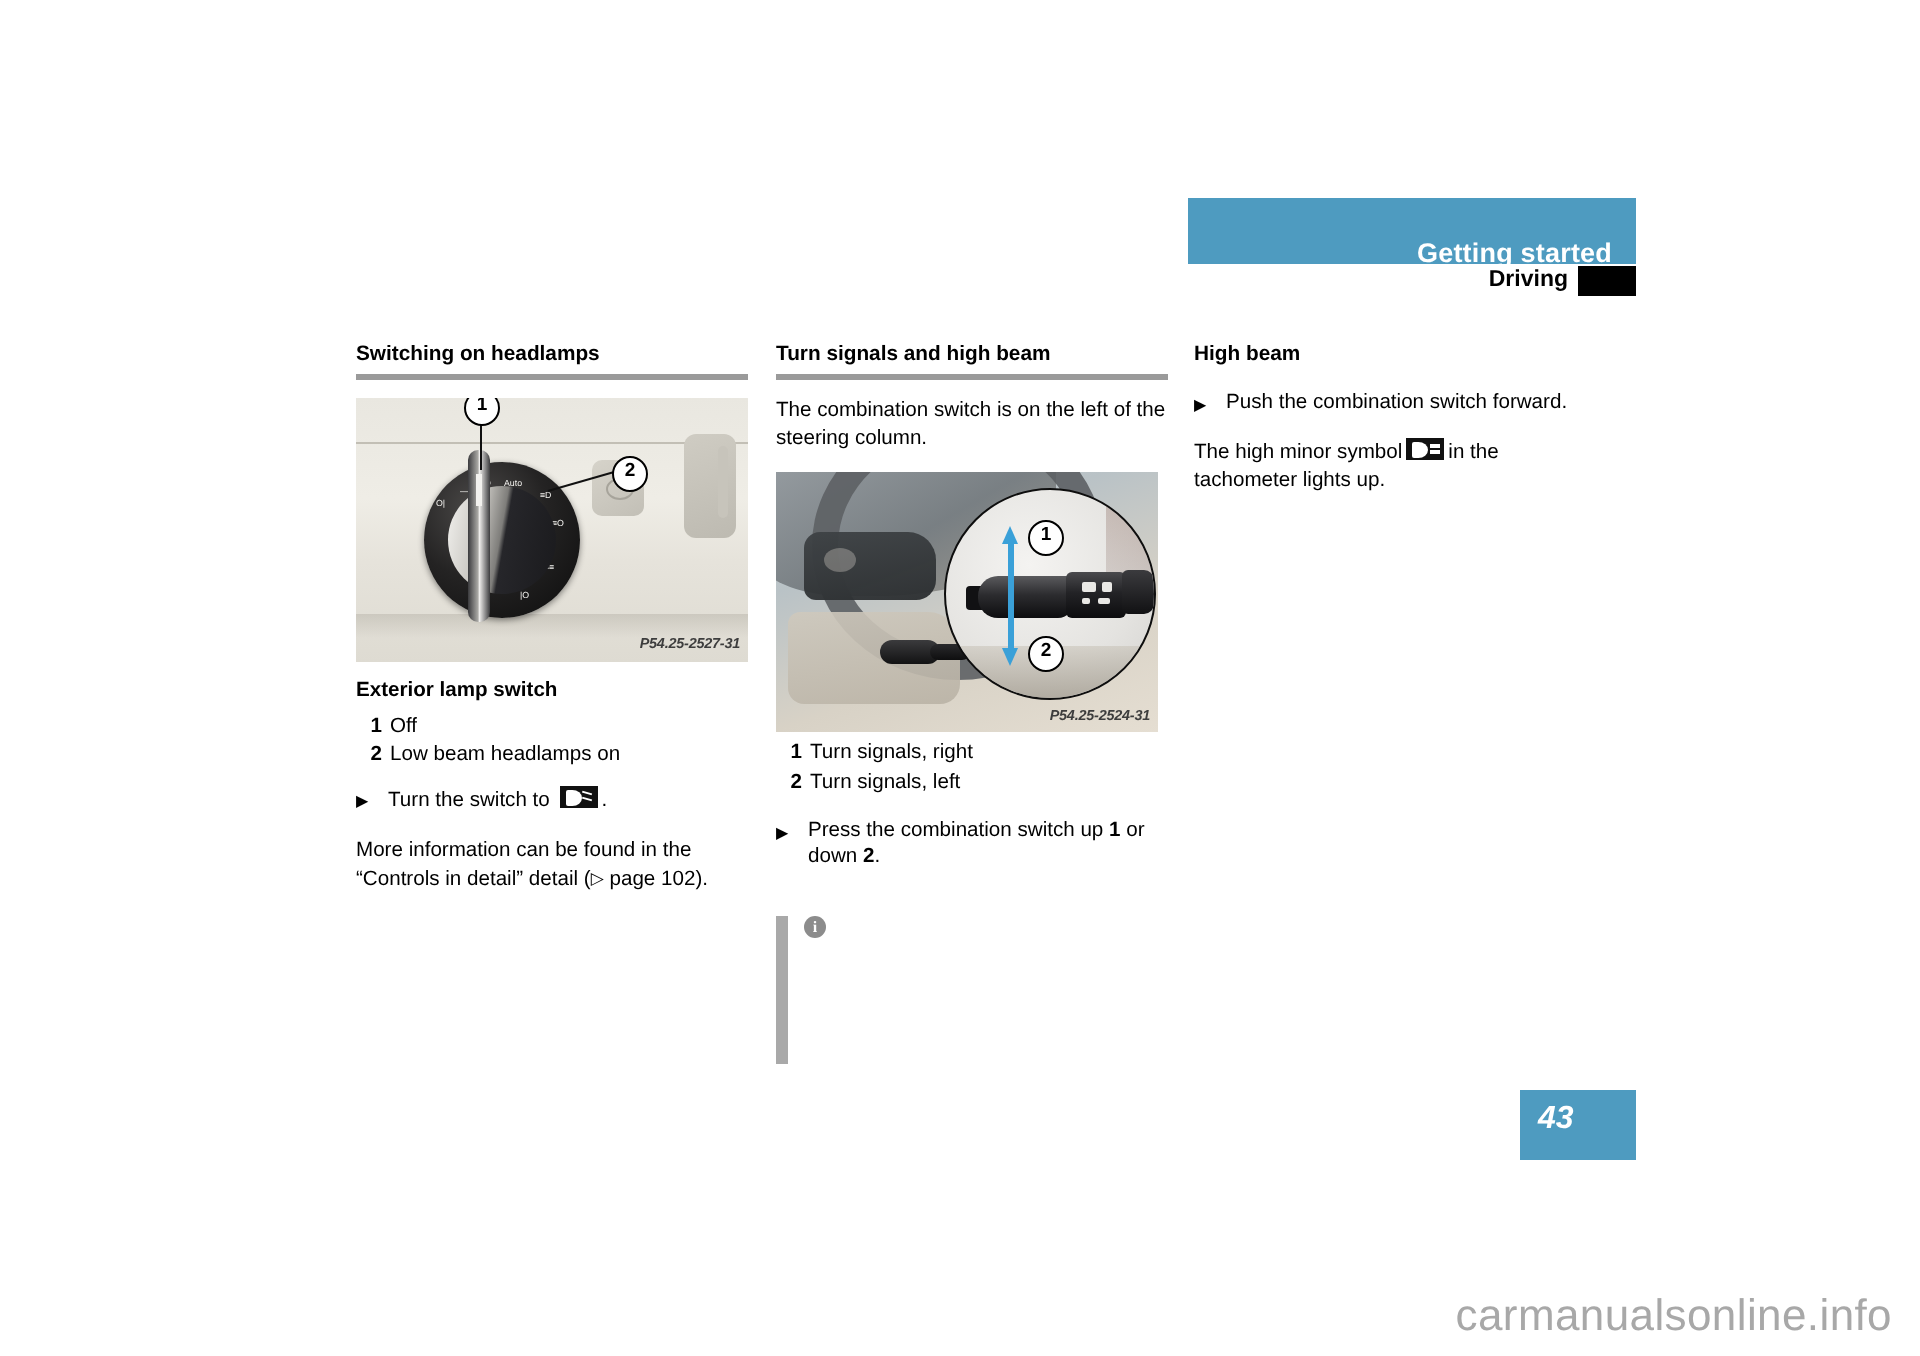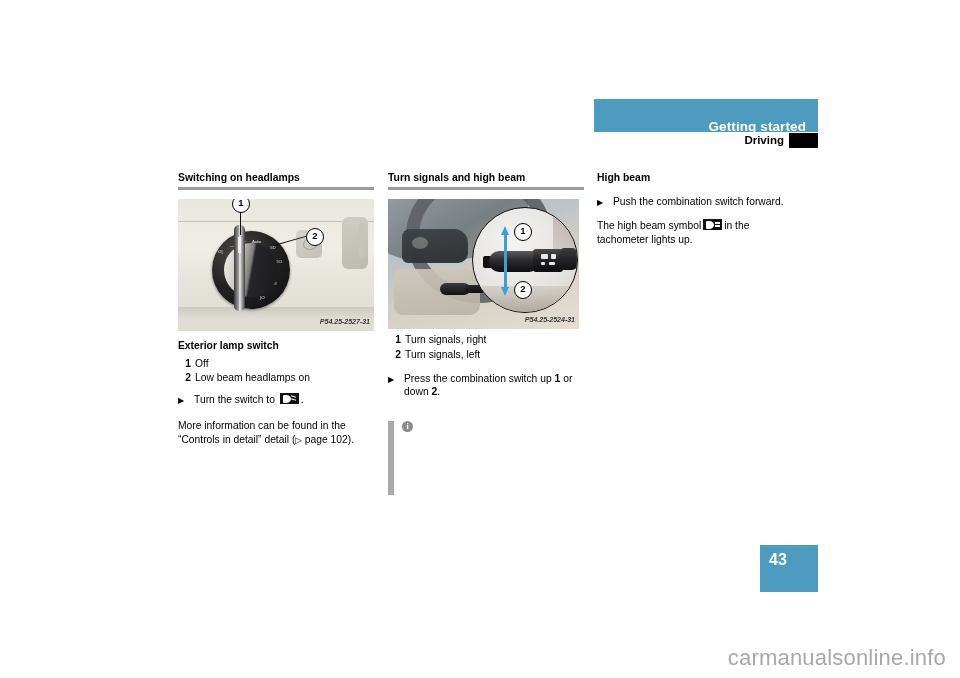--- a/index.html
+++ b/index.html
@@ -59,22 +59,23 @@
     height: 15px;
     background: #000000;
   }
 
   
   #page-number-block {
     position: absolute;
     left: 760px;
     top: 545px;
     width: 58px;
-    height: 47px;
+    height: 35px;
     background: #4e9bc0;
+    font-style: italic;
   }
   #page-number-text {
     position: absolute;
     left: 9px;
     top: 6px;
     font-size: 16px;
     font-weight: bold;
     color: #ffffff;
   }
 
@@ -529,20 +530,21 @@
     <span>More information can be found in the</span><br>
     <span>“Controls in detail” detail (</span><span class="ref-tri">▷</span>&nbsp;<span>page 102</span><span>).</span>
   </p>
 </div>
 
 <div class="column" id="col-mid">
 
   <div class="section-heading">Turn signals and high beam</div>
   <div class="heading-rule"></div>
 
+  <p class="body">The combination switch is on the left of the steering column.</p>
 
   <div class="figure" id="fig-combi">
     <div class="interior-a"></div>
     <div class="wheel"></div>
     <div class="cluster"></div>
     <div class="lower-trim"></div>
 
     <div class="stalk-small">
       <div class="body"></div>
         <div class="tip"></div>
@@ -604,21 +606,21 @@
 <div class="column" id="col-right">
 
   <div class="section-heading heading-norule">High beam</div>
 
   <div class="bullet-row" style="margin-top:0;">
     <span class="bullet-mark">▶</span>
     <span class="bullet-body">Push the combination switch forward.</span>
   </div>
 
   <p class="body indent-body" style="margin-top:9px;">
-    <span>The high beam symbol</span><span class="picto high">
+    <span>The high minor symbol</span><span class="picto high">
       <span class="lens"></span><span class="ray r1"></span><span class="ray r2"></span>
     </span><span>in the tachometer lights up.</span>
   </p>
 </div>
 
 <div id="page-number-block">
   <div id="page-number-text">43</div>
 </div>
 <div id="watermark">carmanualsonline.info</div>
 

